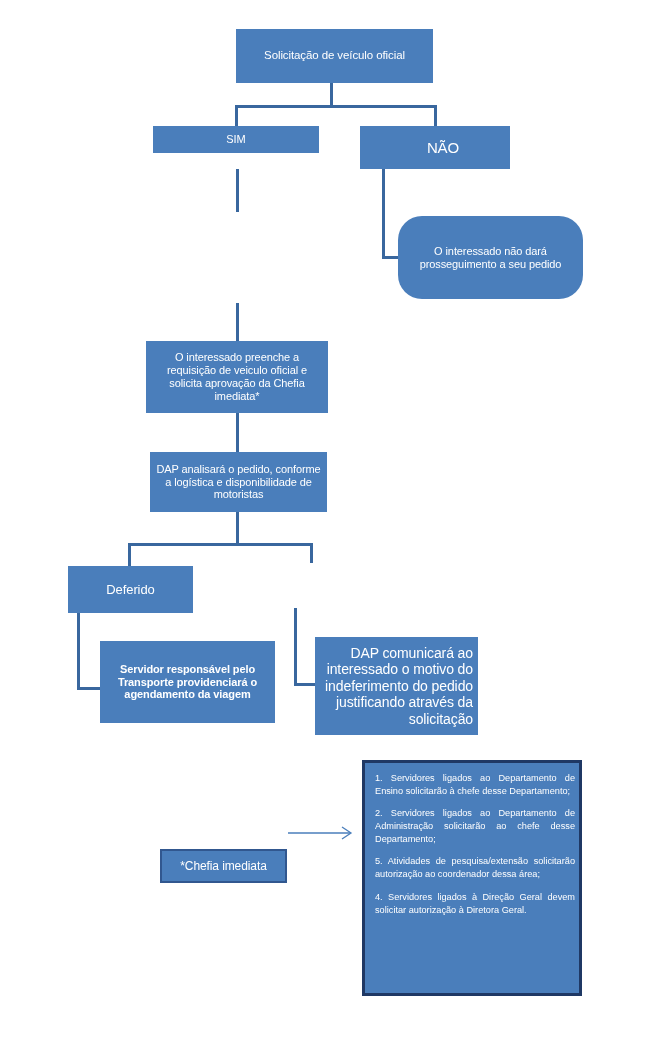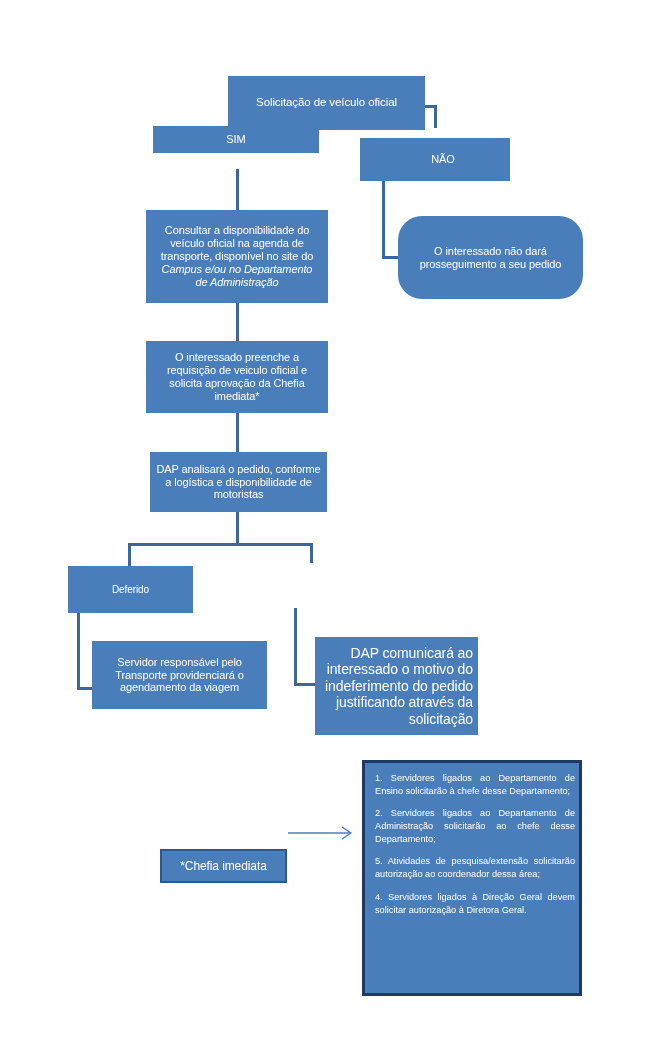--- a/index.html
+++ b/index.html
@@ -30,30 +30,30 @@
     justify-content: center;
     text-align: center;
     box-sizing: border-box;
     line-height: 1.18;
     letter-spacing: -0.1px;
   }
   .node .txt { width: 100%; padding: 0 5px; box-sizing: border-box; }
   .node i, .node .ital { font-style: italic; }
 
   
-  #n-solicitacao { left: 228px; top: 29px; width: 197px; height: 54px; font-size: 11.5px; margin-top: 47px; }
+  #n-solicitacao { left: 236px; top: 29px; width: 197px; height: 54px; font-size: 11.5px; }
   #n-sim        { left: 153px; top: 126px; width: 166px; height: 27px; font-size: 11px; }
-  #n-nao        { left: 360px; top: 138px; width: 150px; height: 43px; font-size: 11px; padding-left: 16px; }
+  #n-nao        { left: 360px; top: 126px; width: 150px; height: 43px; font-size: 15px; padding-left: 16px; }
   #n-consultar  { left: 146px; top: 210px; width: 182px; height: 93px; font-size: 11px; }
   #n-naodara    { left: 398px; top: 216px; width: 185px; height: 83px; font-size: 11px; border-radius: 24px; }
   #n-preenche   { left: 146px; top: 341px; width: 182px; height: 72px; font-size: 11px; }
   #n-dap        { left: 150px; top: 452px; width: 177px; height: 60px; font-size: 11px; }
-  #n-deferido   { left: 68px; top: 566px; width: 125px; height: 47px; font-size: 10px; }
+  #n-deferido   { left: 68px; top: 566px; width: 125px; height: 47px; font-size: 13px; }
   #n-indeferido { left: 285px; top: 561px; width: 125px; height: 47px; font-size: 11px; }
-  #n-servidor   { left: 92px; top: 641px; width: 175px; height: 68px; font-size: 11px; }
+  #n-servidor   { left: 100px; top: 641px; width: 175px; height: 82px; font-size: 11px; font-weight: bold; }
   #n-dapcom     { left: 315px; top: 637px; width: 163px; height: 98px; font-size: 14px; text-align: right; }
 
   
   #n-chefia {
     left: 160px; top: 849px; width: 127px; height: 34px;
     font-size: 12px;
     border: 2px solid #31578f;
     background: #4a7ebb;
   }
   #n-legend {
@@ -116,29 +116,20 @@
   </div>
 
   <div class="node" id="n-sim">
     <span class="txt">SIM</span>
   </div>
 
   <div class="node" id="n-nao">
     <span class="txt">NÃO</span>
   </div>
 
-  <div class="node" id="n-consultar">
-    <span class="txt">
-      <span>Consultar a disponibilidade  do</span><br>
-      <span>veículo oficial na agenda de</span><br>
-      <span>transporte, disponível no site do</span><br>
-      <span class="ital">Campus e/ou  no Departamento</span><br>
-      <span class="ital">de Administração</span>
-    </span>
-  </div>
 
   <div class="node" id="n-naodara">
     <span class="txt">O interessado não dará prosseguimento a seu pedido</span>
   </div>
 
   <div class="node" id="n-preenche">
     <span class="txt">O interessado preenche a requisição de veiculo oficial e solicita aprovação da Chefia imediata*</span>
   </div>
 
   <div class="node" id="n-dap">

